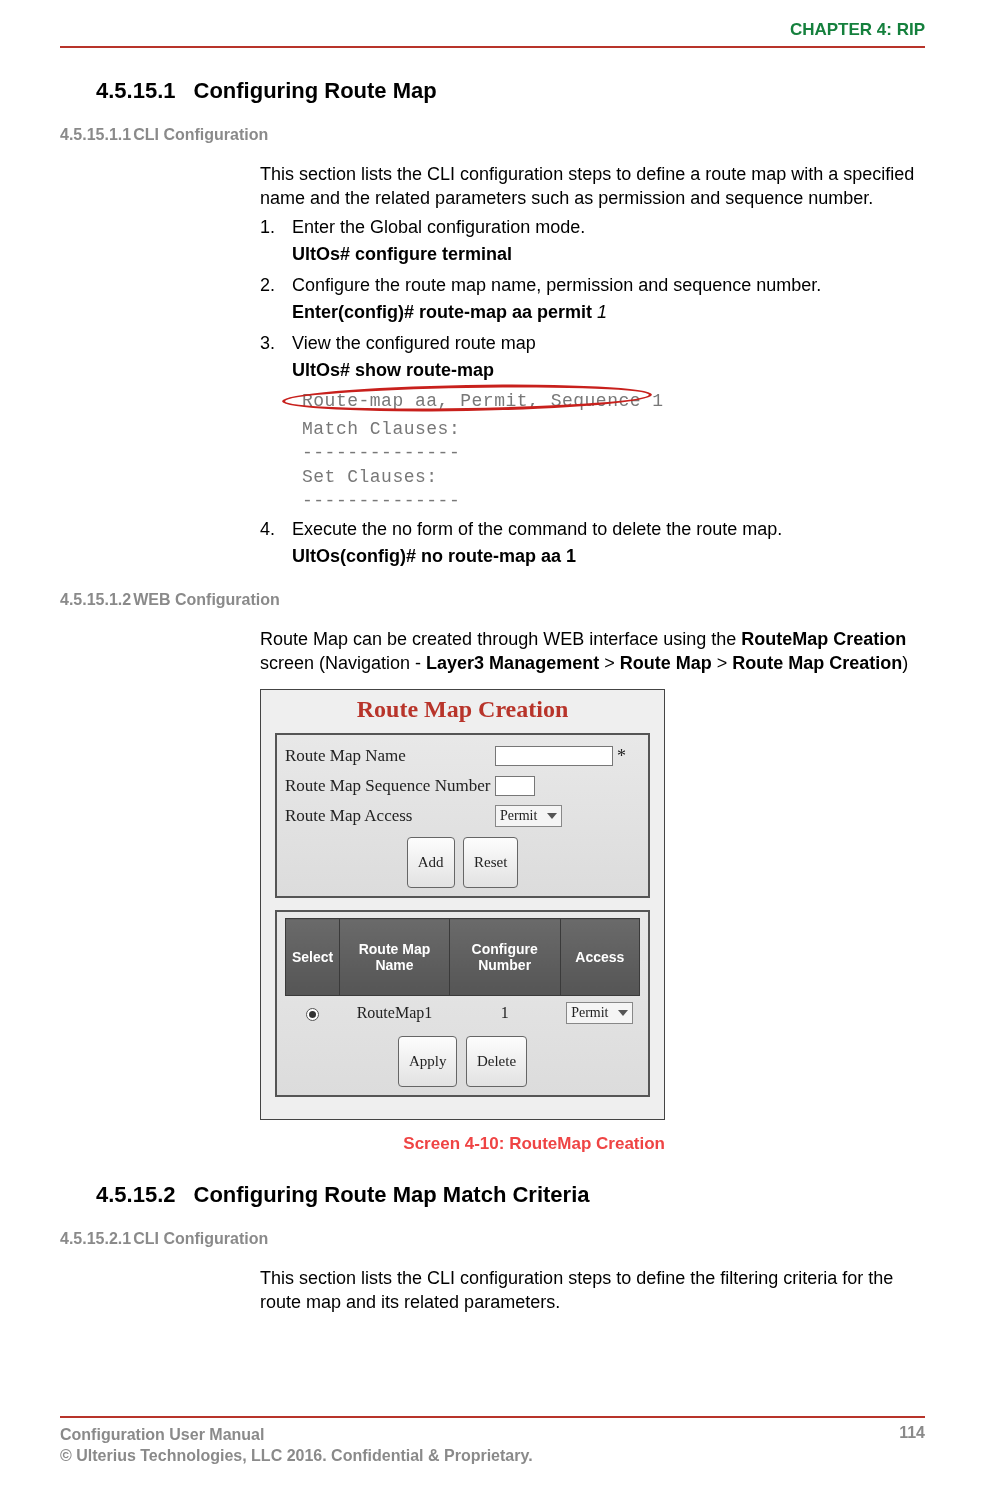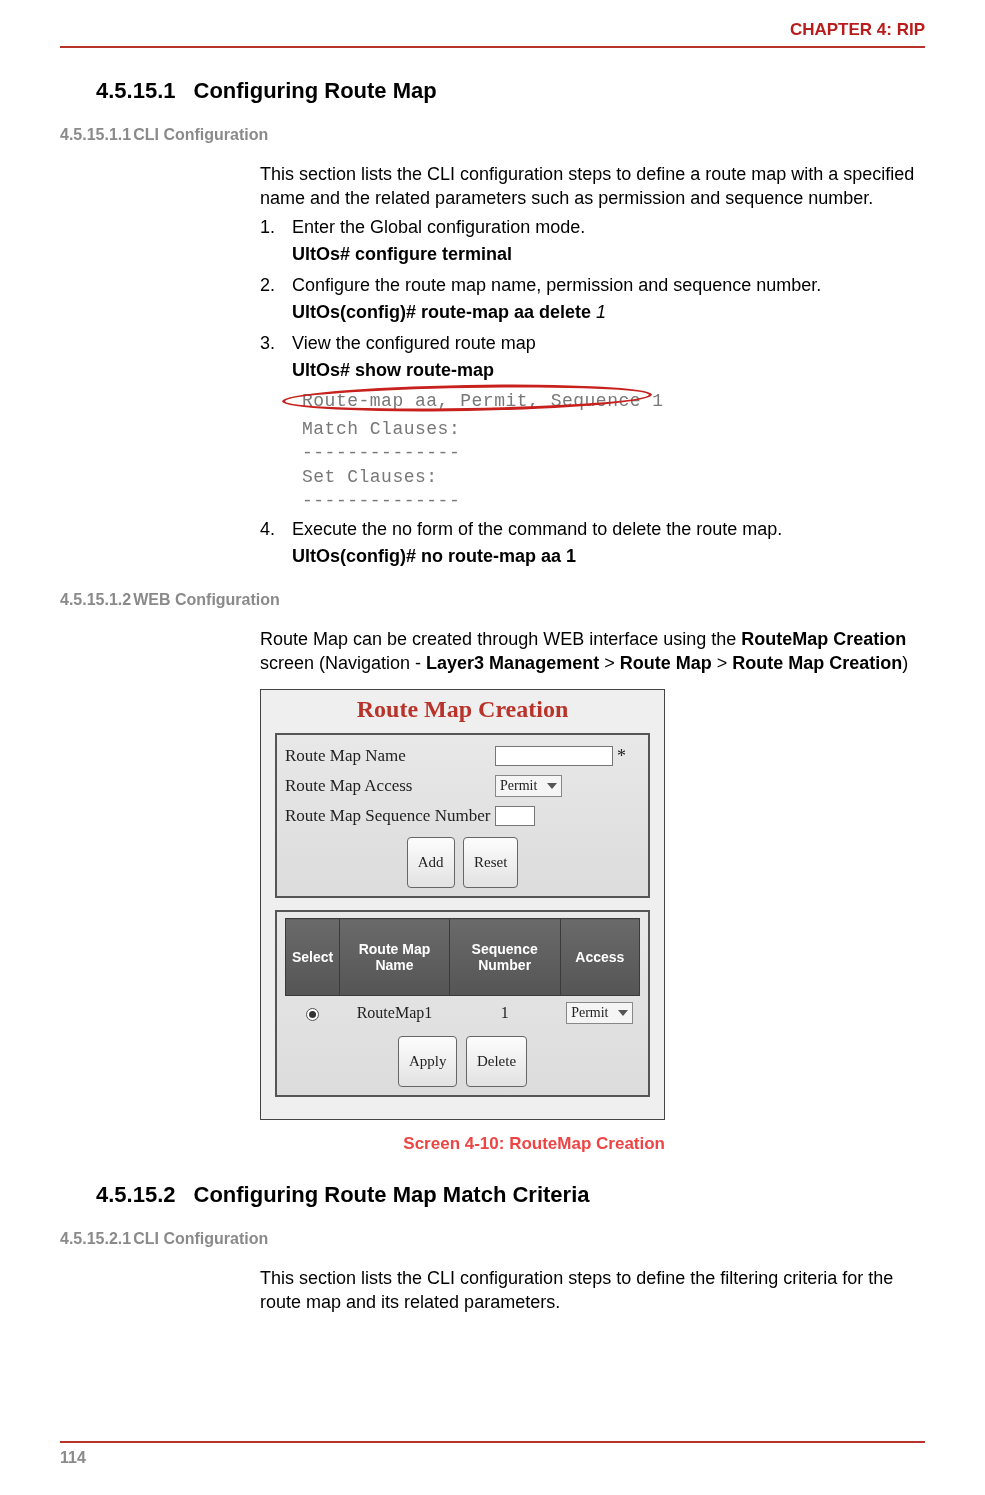--- a/index.html
+++ b/index.html
@@ -8,21 +8,21 @@
       background: #fff;
       width: 985px;
       height: 1495px;
       position: relative;
       padding: 20px 60px 0 60px;
       font-size: 18px;
       color: #000;
     }
     .header {
       text-align: right;
-      color: #b91c1c;
+      color: #15803d;
       font-weight: bold;
       font-size: 17px;
       border-bottom: 2px solid #b8342a;
       padding-bottom: 6px;
       margin-bottom: 30px;
     }
     .h3 {
       font-size: 22px;
       font-weight: bold;
       margin-bottom: 22px;
@@ -202,21 +202,21 @@
     <div class="ol-text">
       <div>Enter the Global configuration mode.</div>
       <div class="cmd">UltOs# configure terminal</div>
     </div>
   </div>
 
   <div class="ol-item">
     <div class="ol-num">2.</div>
     <div class="ol-text">
       <div>Configure the route map name, permission and sequence number.</div>
-      <div class="cmd"><span>UltOs(config)# route-map aa delete </span><span class="arg">1</span></div>
+      <div class="cmd"><span>Enter(config)# route-map aa permit </span><span class="arg">1</span></div>
     </div>
   </div>
 
   <div class="ol-item">
     <div class="ol-num">3.</div>
     <div class="ol-text">
       <div>View the configured route map</div>
       <div class="cmd">UltOs# show route-map</div>
       <div class="highlight-wrap">
         <div class="mono">Route-map aa, Permit, Sequence 1</div>
@@ -251,43 +251,43 @@
     <div class="screenshot">
       <div class="ss-title">Route Map Creation</div>
 
       <div class="ss-panel">
         <div class="ss-row">
           <div class="ss-label">Route Map Name</div>
           <div class="ss-input"></div>
           <span class="ss-asterisk">*</span>
         </div>
         <div class="ss-row">
+          <div class="ss-label">Route Map Sequence Number</div>
+          <div class="ss-input small"></div>
+        </div>
+        <div class="ss-row">
           <div class="ss-label">Route Map Access</div>
           <div class="ss-select">
             <span>Permit</span>
             <span class="tri"></span>
           </div>
-        </div>
-        <div class="ss-row">
-          <div class="ss-label">Route Map Sequence Number</div>
-          <div class="ss-input small"></div>
         </div>
         <div class="ss-btn-row">
           <span class="ss-btn">Add</span>
           <span class="ss-btn">Reset</span>
         </div>
       </div>
 
       <div class="ss-panel">
         <table class="ss-table">
           <tbody>
               <tr>
             <th>Select</th>
             <th>Route Map Name</th>
-            <th>Sequence Number</th>
+            <th>Configure Number</th>
             <th>Access</th>
           </tr>
           <tr>
             <td><span class="ss-radio">
                     <span class="dot"></span>
                   </span></td>
             <td>RouteMap1</td>
             <td>1</td>
             <td>
               <div class="ss-select">
@@ -314,14 +314,18 @@
 
 <div class="h4">
   <span class="num">4.5.15.2.1</span><span>CLI Configuration</span>
 </div>
 
 <div class="body">
   <p>This section lists the CLI configuration steps to define the filtering criteria for the route map and its related parameters.</p>
 </div>
 
 <div class="footer">
+  <div class="footer-left">
+    <div>Configuration User Manual</div>
+    <div>© Ulterius Technologies, LLC 2016. Confidential &amp; Proprietary.</div>
+  </div>
   <div>114</div>
 </div>
 
 </body></html>

